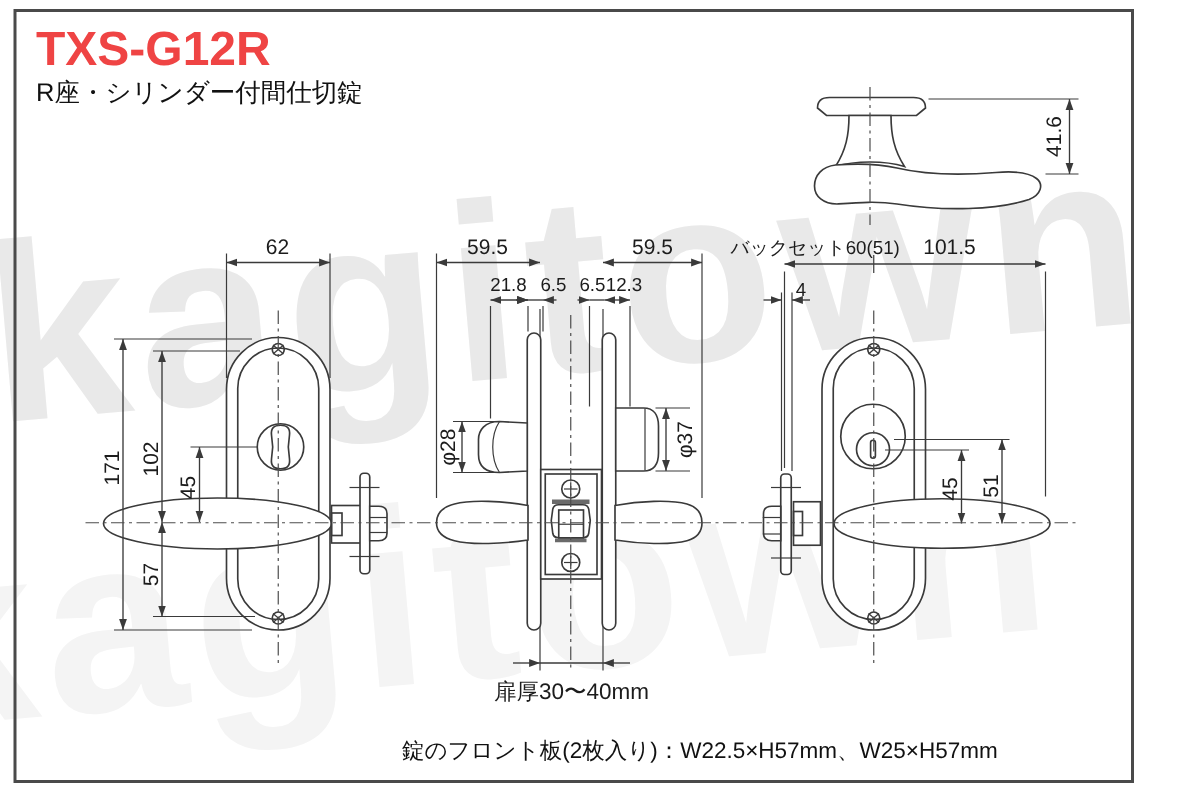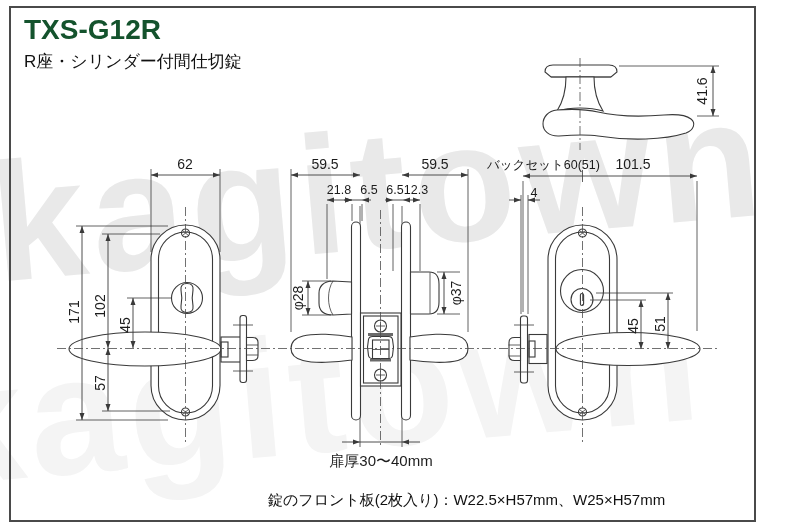--- a/index.html
+++ b/index.html
@@ -5,21 +5,21 @@
   html,body{margin:0;padding:0;background:#fff;}
   #stage{position:relative;width:800px;height:528px;background:#fff;overflow:hidden;
          font-family:"Liberation Sans",sans-serif;}
   .watermark{position:absolute;font-weight:bold;font-size:168px;letter-spacing:6px;
              white-space:nowrap;transform:rotate(-5deg);transform-origin:left center;
              pointer-events:none;user-select:none;}
   .wm1{left:-8px;top:128px;color:#e9e9e9;}
   .wm2{left:-70px;top:332px;color:#f4f4f4;}
   .frame{position:absolute;left:9px;top:6px;width:747px;height:516px;
          border:2px solid #4a4a4a;box-sizing:border-box;}
-  .title{position:absolute;left:24px;top:14px;font-size:28px;font-weight:bold;color:#14532d;}
+  .title{position:absolute;left:24px;top:14px;font-size:32px;font-weight:bold;color:#ef4444;}
   .subtitle{position:absolute;left:24px;top:50px;font-size:17px;color:#111;text-align:center;}
   .footnote{position:absolute;left:268px;top:491px;font-size:15px;color:#111;}
   svg{position:absolute;left:0;top:0;}
   .fig{stroke:#3a3a3a;stroke-width:1.1;fill:#fff;}
   .figno{stroke:#3a3a3a;stroke-width:1.1;fill:none;}
   .thin{stroke:#3a3a3a;stroke-width:0.8;fill:none;}
   .dim{stroke:#3a3a3a;stroke-width:0.9;fill:none;}
   .cl{stroke:#4d4d4d;stroke-width:0.8;fill:none;stroke-dasharray:9 3 2 3;}
   .stamp{fill:#6a6a6a;stroke:none;}
   text{font-family:"Liberation Sans",sans-serif;fill:#1c1c1c;font-size:14px;}

